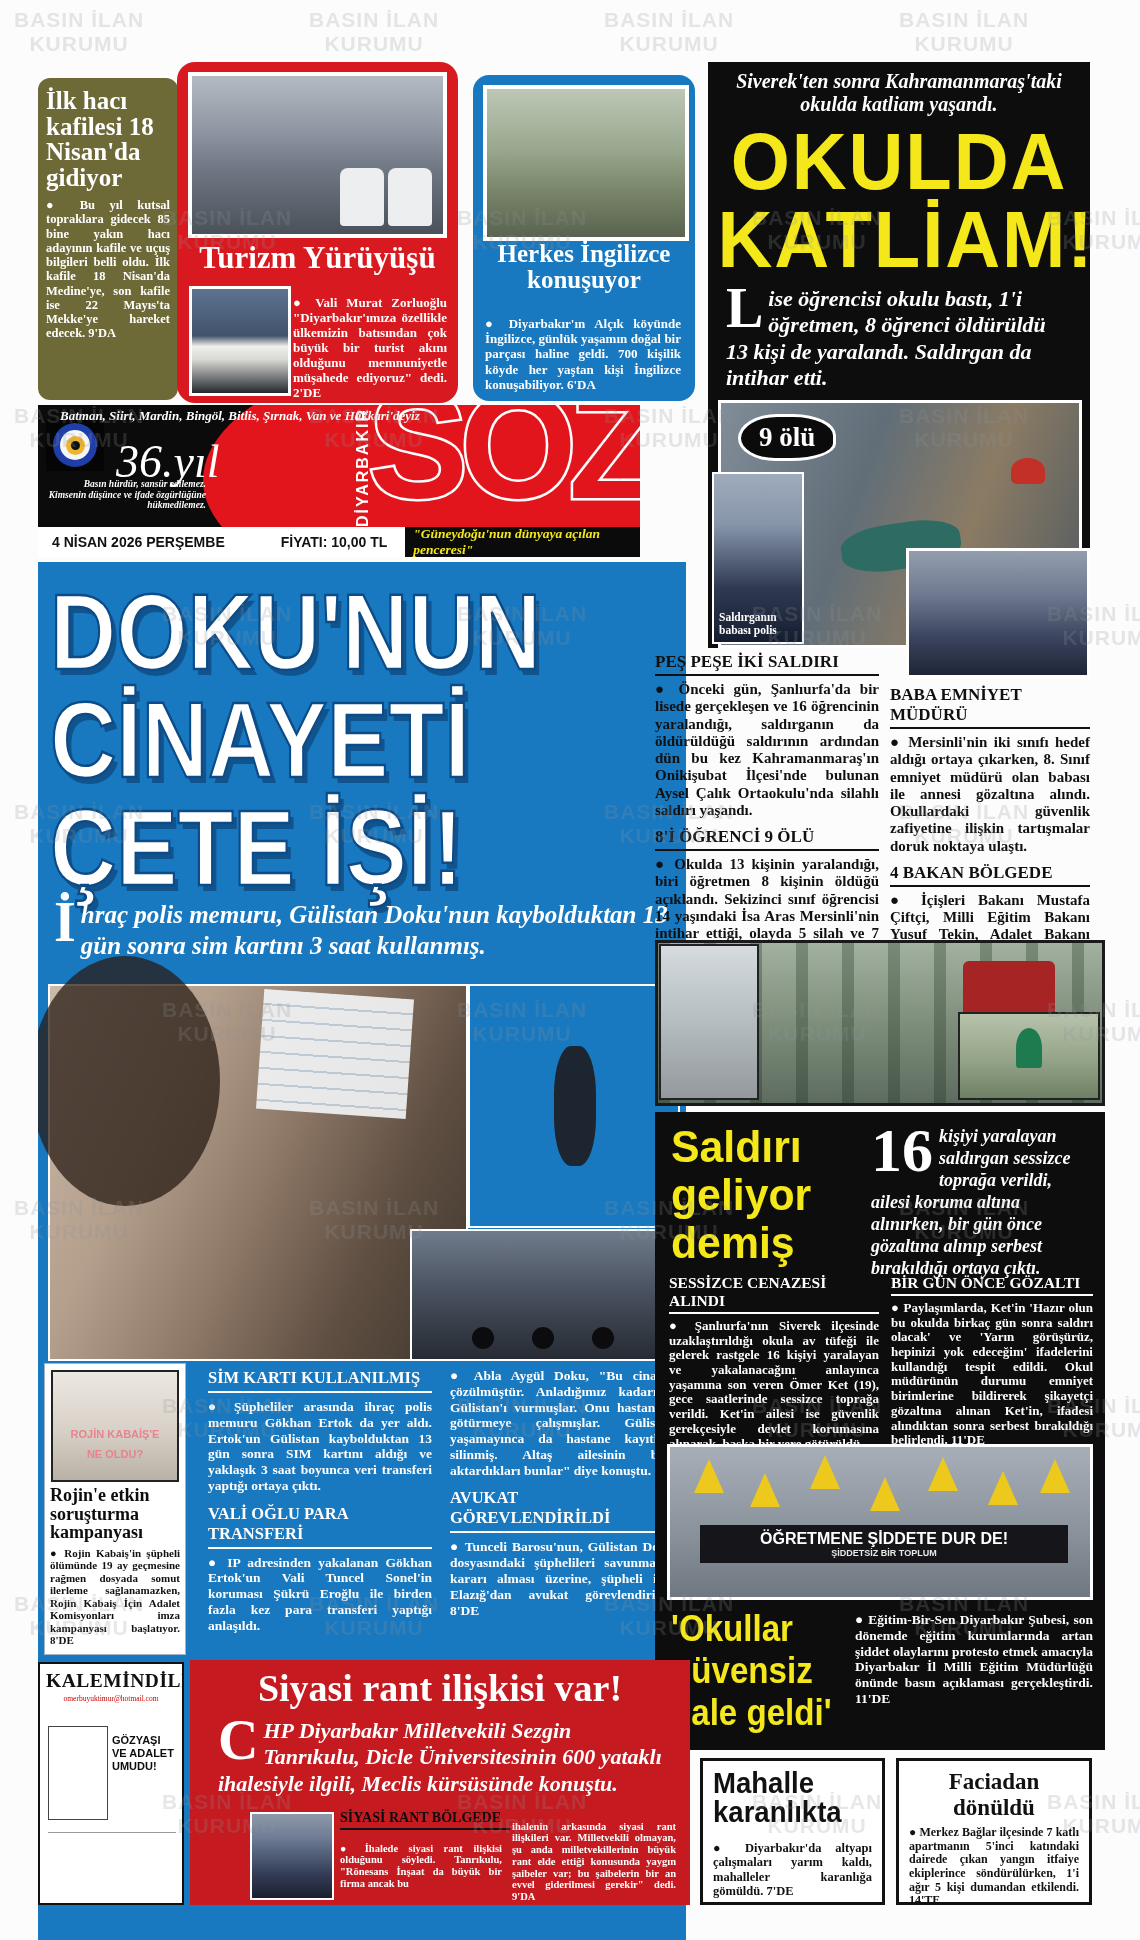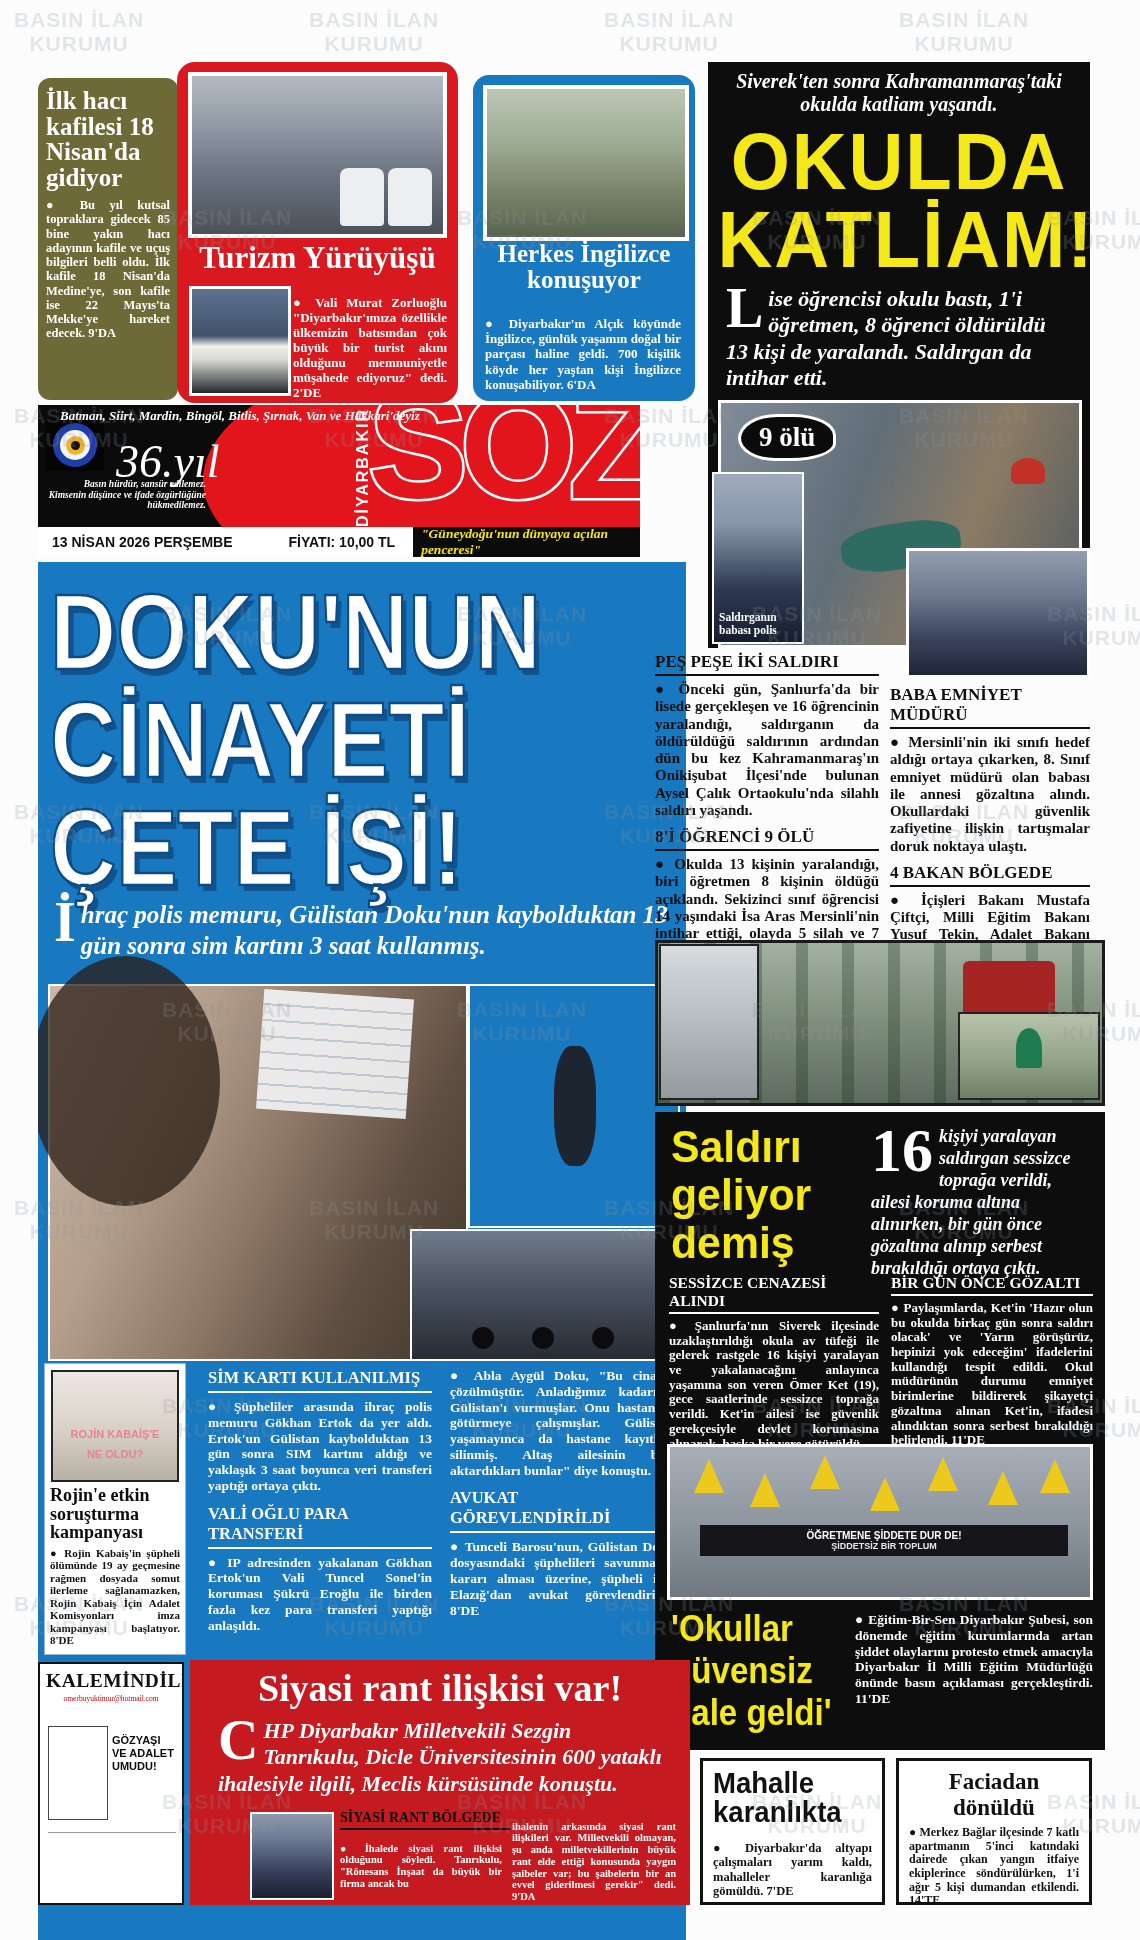--- a/index.html
+++ b/index.html
@@ -134,21 +134,21 @@
   #sNum{float:left;font-size:62px;line-height:.78;padding-right:6px;font-style:normal;}
   .darkCol{position:absolute;color:#fff;}
   .darkCol .t{font-size:15.5px;font-weight:bold;border-bottom:2px solid #fff;padding-bottom:2px;margin:0 0 5px;}
   .darkCol p{margin:0;font-size:13px;line-height:1.13;font-weight:bold;}
   #protestPhoto{position:absolute;left:12px;top:332px;width:420px;height:150px;border:3px solid #fff;
       background:linear-gradient(180deg,#a7aeb7 0%,#8b939d 55%,#6f7780 100%);overflow:hidden;}
   .flag{position:absolute;width:0;height:0;border-left:15px solid transparent;border-right:15px solid transparent;
       border-bottom:34px solid #eec91d;}
   #protestBanner{position:absolute;left:30px;top:78px;width:360px;background:#15151a;color:#fff;
       text-align:center;padding:5px 4px;font-family:"Liberation Sans",sans-serif;font-weight:bold;}
-  #protestBanner .b1{font-size:10px;}
+  #protestBanner .b1{font-size:16px;}
   #protestBanner .b2{font-size:9px;color:#e8e8e8;}
   .oHeadLine{position:absolute;left:16px;font-family:"Liberation Sans",sans-serif;font-weight:bold;
       font-size:36px;line-height:1.08;color:#f5e81a;transform:scaleX(.92);transform-origin:left top;white-space:nowrap;}
   #oBody{position:absolute;left:200px;top:500px;width:238px;font-size:13.5px;line-height:1.17;font-weight:bold;}
   
   .botBox{background:#fff;border:3px solid #111;box-sizing:border-box;padding:8px 10px;overflow:hidden;}
   #mahalleBox{left:700px;top:1758px;width:185px;height:147px;}
   #mahalleBox h3{margin:0;font-family:"Liberation Sans",sans-serif;font-weight:bold;font-size:29px;
       line-height:1.0;transform:scaleX(.95);transform-origin:left top;}
   #mahalleBox p{margin:14px 0 0;font-size:12.5px;line-height:1.15;font-weight:bold;}
@@ -214,21 +214,21 @@
             </div>
           </div>
         </div>
     </div>
     <div id="mhYears" class="abs">36.yıl</div>
     <div id="mhSlogan" class="abs">Basın hürdür, sansür edilemez. Kimsenin düşünce ve ifade özgürlüğüne hükmedilemez.</div>
     <div id="mhCity" class="abs">DİYARBAKIR</div>
     <div id="mhLogo" class="abs">SÖZ</div>
 
     <div id="mhBar" class="abs">
-      <span id="mhDate">13 NİSAN 2026 PERŞEMBE</span>
+      <span id="mhDate">4 NİSAN 2026 PERŞEMBE</span>
       <span id="mhPrice">FİYATI: 10,00 TL</span>
       <span id="mhTagWrap">
           <span id="mhTag">"Güneydoğu'nun dünyaya açılan penceresi"</span>
         </span>
     </div>
   </div>
 
   <div id="dokuPanel" class="abs">
     <div class="dokuLine" style="top:16px;">DOKU'NUN</div>
     <div class="dokuLine" style="top:124px;">CİNAYETİ</div>

